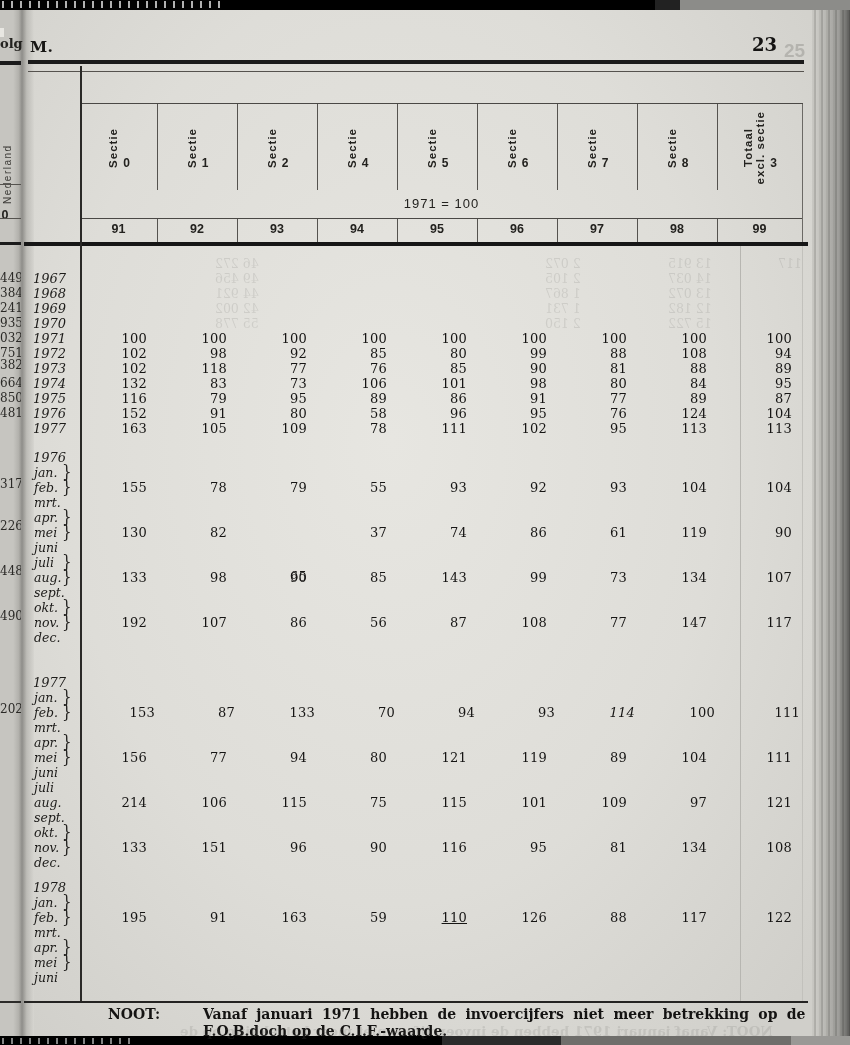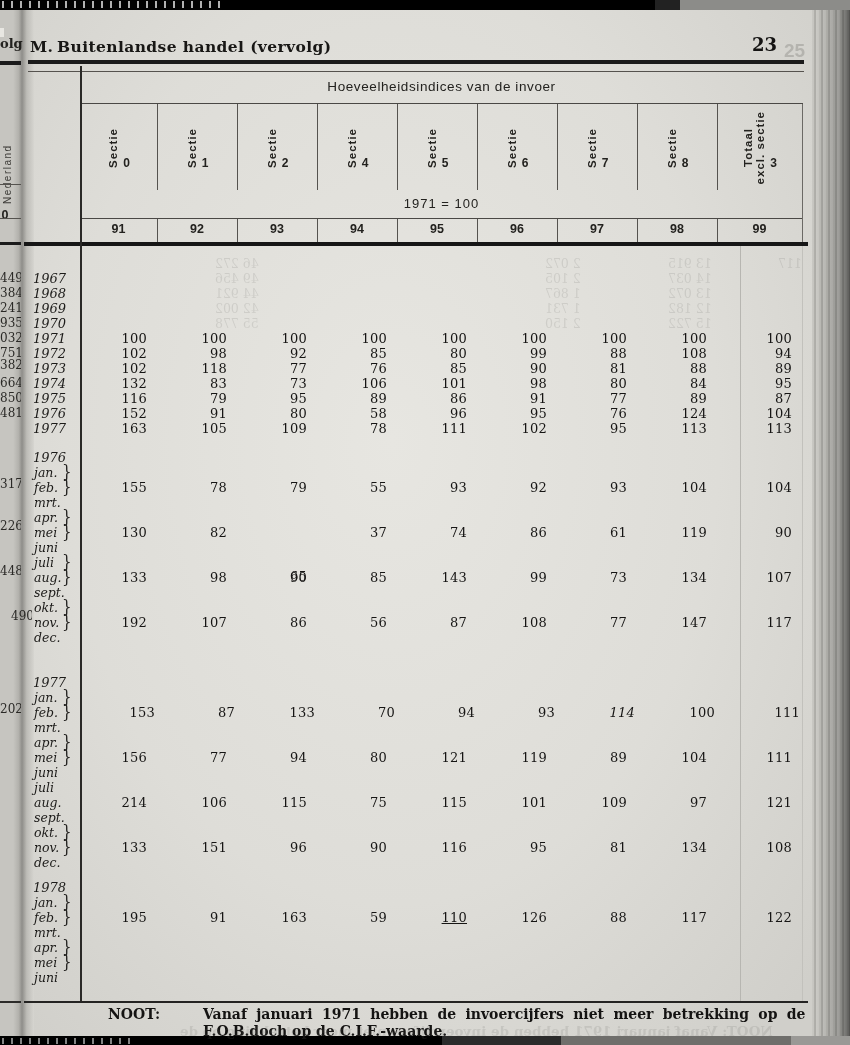--- a/index.html
+++ b/index.html
@@ -93,30 +93,28 @@
       <div class="abs sliver-num" style="left:0;top:316px;">935</div>
       <div class="abs sliver-num" style="left:0;top:331px;">032</div>
       <div class="abs sliver-num" style="left:0;top:346px;">751</div>
       <div class="abs sliver-num" style="left:0;top:358px;">382</div>
       <div class="abs sliver-num" style="left:0;top:376px;">664</div>
       <div class="abs sliver-num" style="left:0;top:391px;">850</div>
       <div class="abs sliver-num" style="left:0;top:406px;">481</div>
       <div class="abs sliver-num" style="left:0;top:477px;">317</div>
       <div class="abs sliver-num" style="left:0;top:519px;">226</div>
       <div class="abs sliver-num" style="left:0;top:564px;">448</div>
-      <div class="abs sliver-num" style="left:11px;top:609px;">490</div>
+      <div class="abs sliver-num" style="left:0;top:609px;">490</div>
       <div class="abs sliver-num" style="left:0;top:702px;">202</div>
     </div>
 
   <div class="abs hdr-text" style="left:30px;top:37px;">M.</div>
-  <div class="abs hdr-text" style="left:57px;top:37px;">Buitenlandse handel (vervolg)</div>
   <div class="abs pageno" style="left:752px;top:34px;">23</div>
   <div class="abs dbl-rule"></div>
 
-  <div class="abs tbl-title" style="left:80px;top:79px;width:723px;">Hoeveelheidsindices van de invoer</div>
   <div class="abs line" style="left:80px;top:103px;width:723px;height:1px;"></div>
   <div id="head-seps">
       <div class="abs vline" style="left:157px;top:104px;height:86px;"></div>
       <div class="abs vline" style="left:237px;top:104px;height:86px;"></div>
       <div class="abs vline" style="left:317px;top:104px;height:86px;"></div>
       <div class="abs vline" style="left:397px;top:104px;height:86px;"></div>
       <div class="abs vline" style="left:477px;top:104px;height:86px;"></div>
       <div class="abs vline" style="left:557px;top:104px;height:86px;"></div>
       <div class="abs vline" style="left:637px;top:104px;height:86px;"></div>
       <div class="abs vline" style="left:717px;top:104px;height:86px;"></div>

